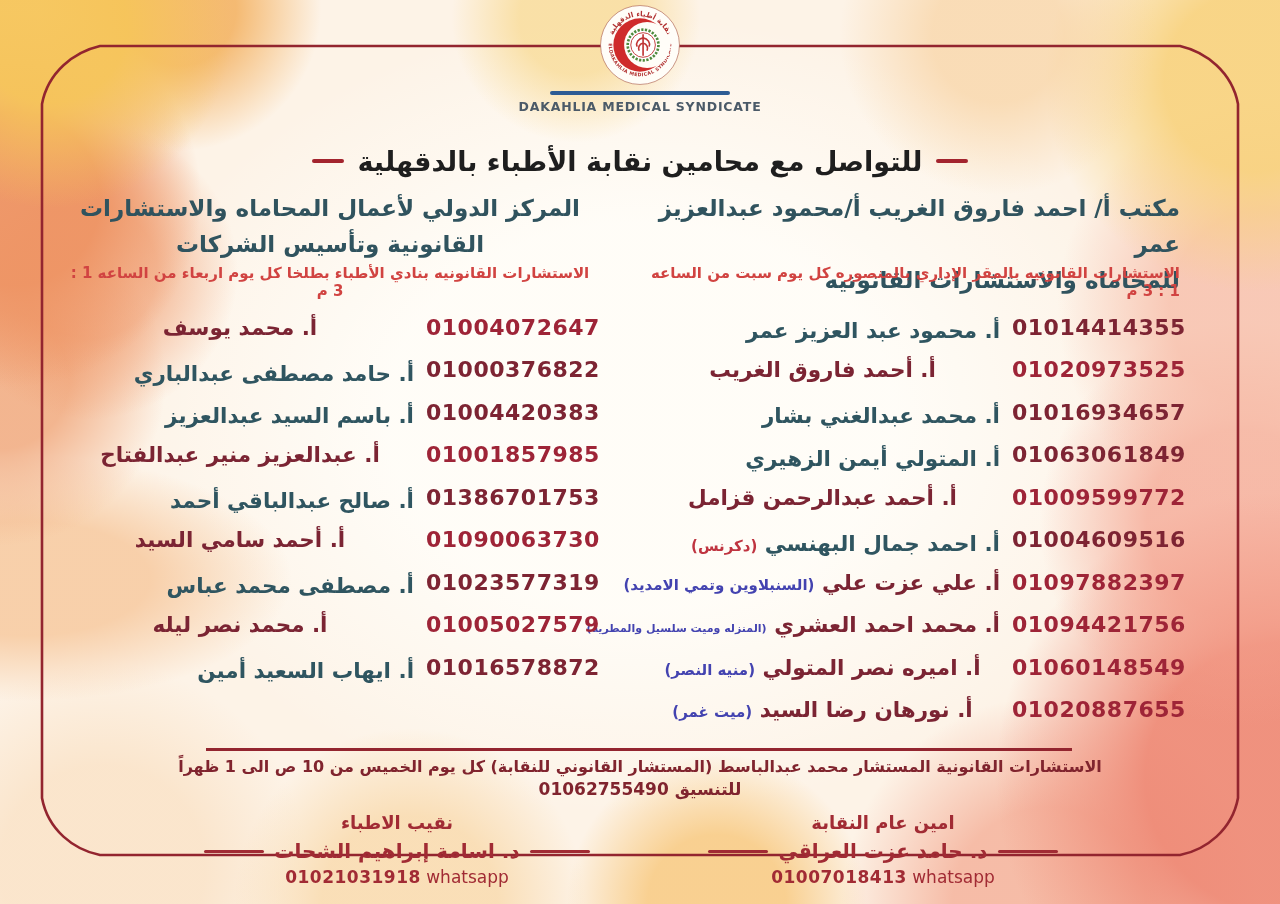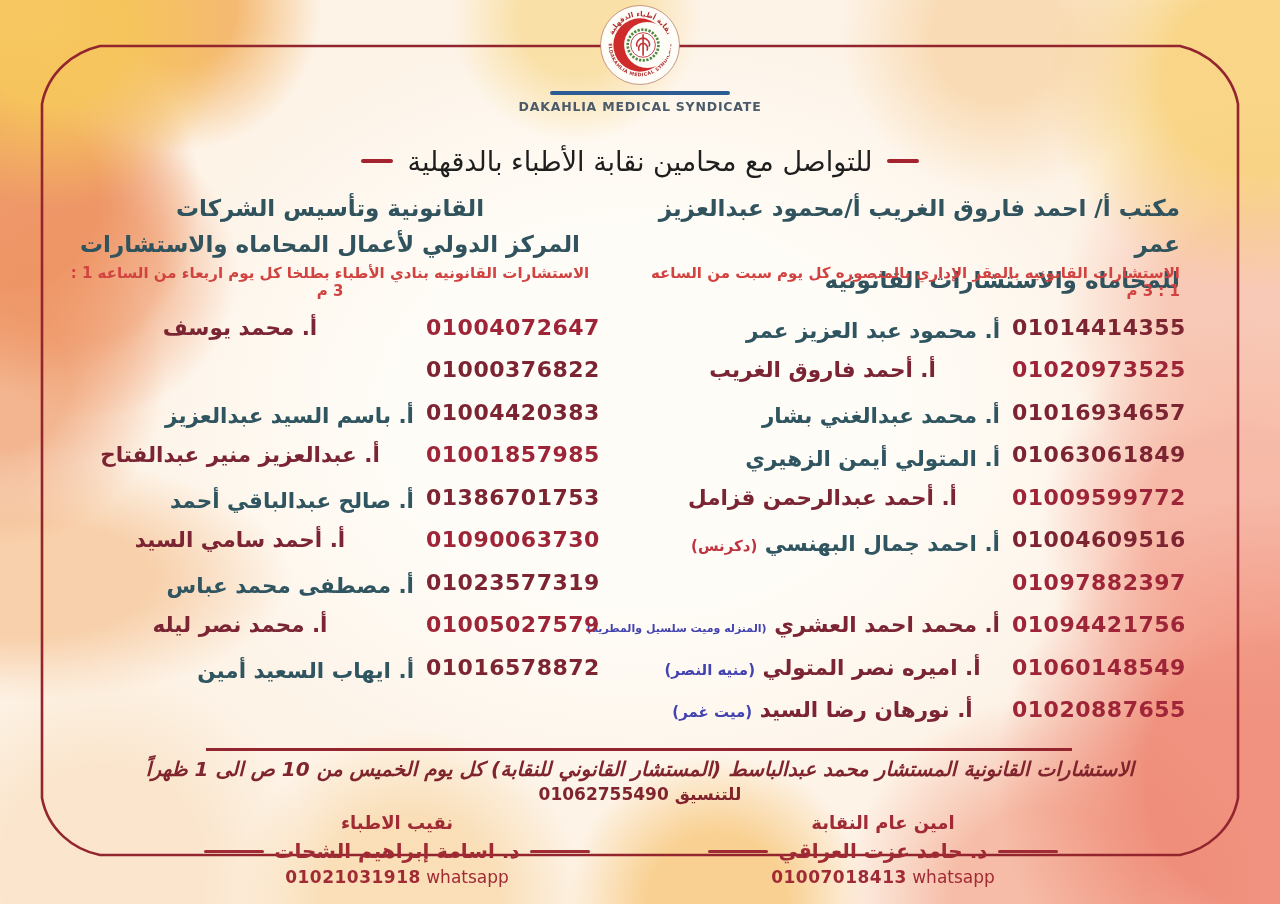--- a/index.html
+++ b/index.html
@@ -27,21 +27,21 @@
   }
   .frame-svg{position:absolute;inset:0;pointer-events:none;}
   
   .logo-wrap{position:absolute;top:4px;left:0;right:0;text-align:center;}
   .logo-badge{width:82px;height:82px;display:block;margin:0 auto;}
   .syndicate-ar{font-size:19px;font-weight:bold;color:#3d6b9e;margin-top:2px;}
   .logo-rule{width:180px;height:4px;background:#2d5c94;border-radius:2px;margin:5px auto 4px auto;}
   .syndicate-en{font-size:12.5px;color:#4b5a68;letter-spacing:.8px;font-weight:bold;}
   
   .main-title{position:absolute;top:146px;left:0;right:0;text-align:center;direction:rtl;
-    font-size:27px;font-weight:normal;color:#1e1e1e;white-space:nowrap;}
+    font-size:27px;font-weight:bold;color:#1e1e1e;white-space:nowrap;}
   .title-dash{display:inline-block;width:32px;height:4px;background:#a3242e;border-radius:2px;
     vertical-align:middle;margin:0 14px 6px 14px;}
   
   .col{position:absolute;top:190px;direction:rtl;}
   .col-office{left:645px;width:535px;}
   .col-center{left:66px;width:528px;}
   .col-heading{color:#30535e;font-size:23px;font-weight:bold;line-height:36px;height:74px;}
   .col-center .col-heading,.col-center .schedule{text-align:center;}
   .schedule{color:#d14341;font-size:15px;font-weight:bold;height:36px;display:flex;align-items:center;}
   .col-center .schedule{justify-content:center;}
@@ -55,21 +55,21 @@
   .name{font-size:21.5px;font-weight:bold;overflow:visible;}
   .row.teal .name{color:#2f5560;margin-top:7px;}
   .row.maroon .name{color:#7b2433;text-align:center;}
   .note{font-size:15px;font-weight:bold;}
   .note.blue{color:#4343b0;}
   .note.red{color:#bf3440;}
   .note.small{font-size:11px;padding-left:15px;}
   
   .footer-divider{position:absolute;left:206px;top:748px;width:866px;height:2.5px;background:#93252f;}
   .footer-note{position:absolute;top:757px;left:0;right:0;text-align:center;direction:rtl;color:#80242e;}
-  .footer-note-line1{font-size:20px;font-weight:bold;font-style:italic;}
+  .footer-note-line1{font-size:16px;font-weight:bold;}
   .footer-note-line2{font-size:17px;font-weight:bold;margin-top:3px;letter-spacing:.3px;}
   .sig-area{position:absolute;top:812px;left:170px;right:170px;display:flex;gap:32px;}
   .sig{flex:1;text-align:center;direction:rtl;color:#a12b34;}
   .sig-title{font-size:18px;font-weight:bold;}
   .sig-name-row{display:flex;align-items:center;justify-content:center;gap:10px;margin-top:6px;}
   .sig-dash{width:60px;height:3px;background:#a12b34;border-radius:2px;flex:none;}
   .sig-name{font-size:20px;font-weight:bold;white-space:nowrap;}
   .sig-phone{direction:ltr;font-size:17px;margin-top:4px;}
   .sig-phone .num{font-weight:bold;letter-spacing:.5px;}
   .sig-phone .chan{font-weight:normal;}
@@ -136,49 +136,51 @@
         <div class="row maroon">
           <span class="phone">01009599772</span>
           <span class="name">أ. أحمد عبدالرحمن قزامل</span>
         </div>
         <div class="row teal">
           <span class="phone">01004609516</span>
           <span class="name">أ. احمد جمال البهنسي <span class="note red">(دكرنس)</span></span>
         </div>
         <div class="row maroon">
           <span class="phone">01097882397</span>
+          <span class="name">أ. علي عزت علي <span class="note blue">(السنبلاوين وتمي الامديد)</span></span>
         </div>
         <div class="row maroon">
           <span class="phone">01094421756</span>
           <span class="name">أ. محمد احمد العشري <span class="note blue small">(المنزله وميت سلسيل والمطريه)</span></span>
         </div>
         <div class="row maroon">
           <span class="phone">01060148549</span>
           <span class="name">أ. اميره نصر المتولي <span class="note blue">(منيه النصر)</span></span>
         </div>
         <div class="row maroon">
           <span class="phone">01020887655</span>
           <span class="name">أ. نورهان رضا السيد <span class="note blue">(ميت غمر)</span></span>
         </div>
       </div>
   </div>
 
   <div class="col col-center">
     <div class="col-heading">
+      <div>المركز الدولي لأعمال المحاماه والاستشارات</div>
       <div>القانونية وتأسيس الشركات</div>
-      <div>المركز الدولي لأعمال المحاماه والاستشارات</div>
     </div>
     <div class="schedule">الاستشارات القانونيه بنادي الأطباء بطلخا كل يوم اربعاء من الساعه 1 : 3 م</div>
     <div class="list" id="center-list">
         <div class="row maroon">
           <span class="phone">01004072647</span>
           <span class="name">أ. محمد يوسف</span>
         </div>
         <div class="row teal">
           <span class="phone">01000376822</span>
+          <span class="name">أ. حامد مصطفى عبدالباري</span>
         </div>
         <div class="row teal">
           <span class="phone">01004420383</span>
           <span class="name">أ. باسم السيد عبدالعزيز</span>
         </div>
         <div class="row maroon">
           <span class="phone">01001857985</span>
           <span class="name">أ. عبدالعزيز منير عبدالفتاح</span>
         </div>
         <div class="row teal">

